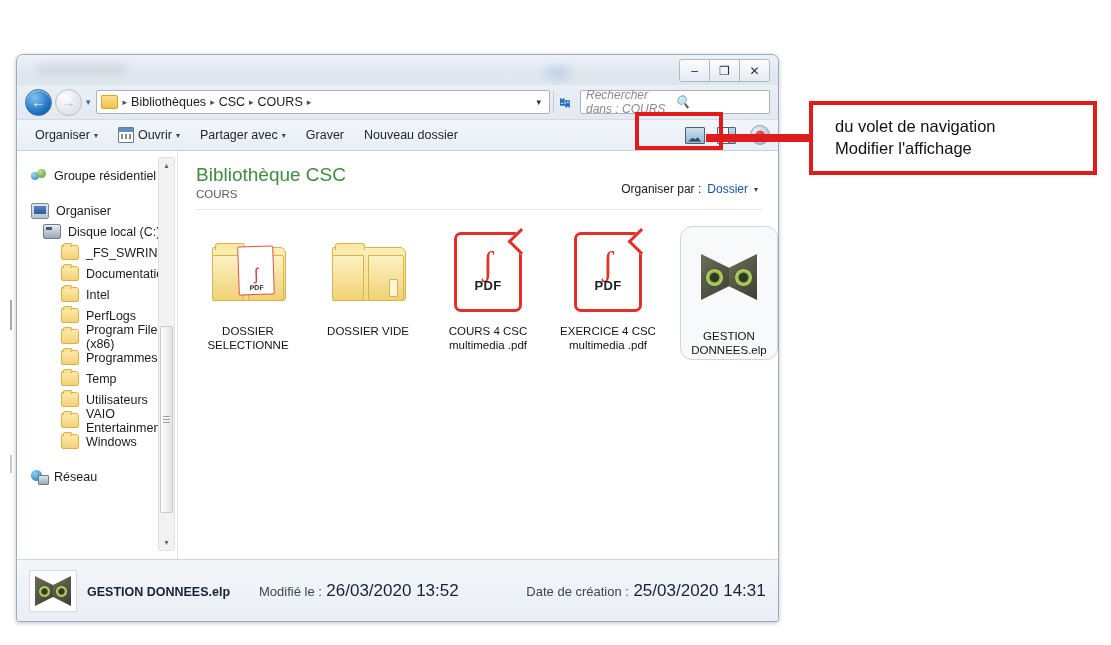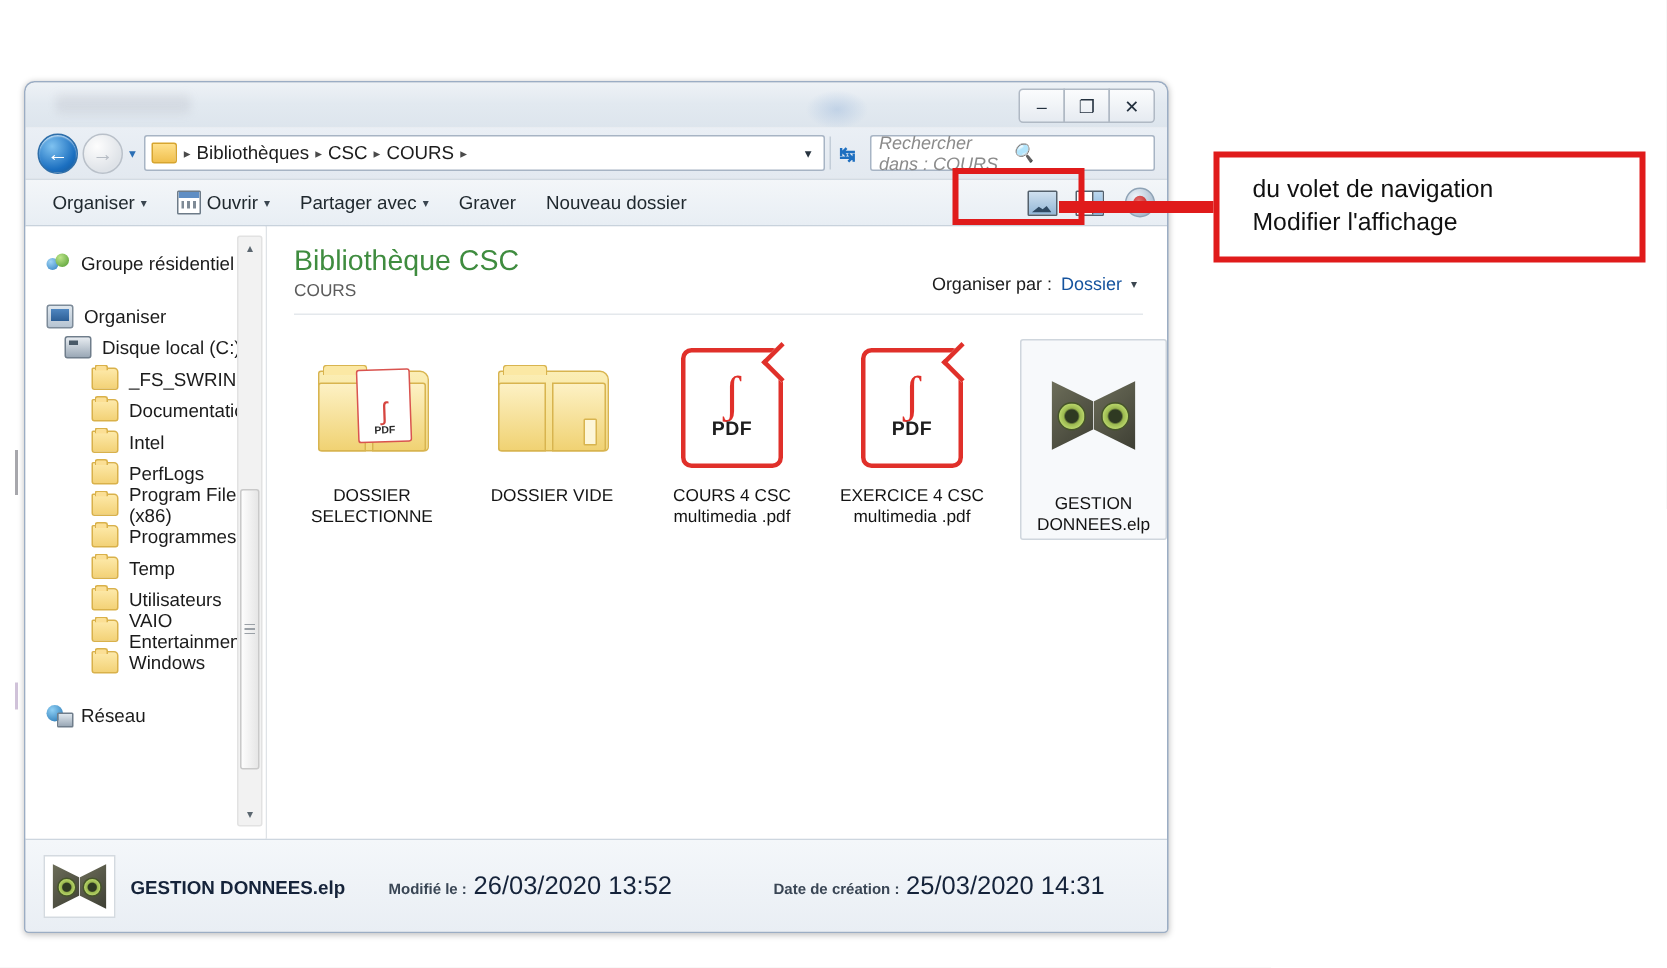--- a/index.html
+++ b/index.html
@@ -132,21 +132,21 @@
   .content{flex:1;position:relative;background:#fff;}
   .libhdr{padding:14px 16px 0 18px;display:flex;align-items:center;}
   .libtitle{font-size:19px;color:#3f8c3f;line-height:1.05;}
   .libsub{font-size:11.5px;color:#5b5b5b;margin-top:3px;}
   .orgby{margin-left:auto;display:flex;align-items:center;gap:6px;font-size:12px;
     color:#1b1b1b;padding-top:14px;padding-right:4px;}
   .orgval{color:#15539e;}
   .hrline{margin:9px 16px 0 18px;border-top:1px solid #e4e8ec;}
   .grid{display:flex;gap:24px;padding:16px 0 0 22px;}
   .tile{width:96px;display:flex;flex-direction:column;align-items:center;}
-  .tile.sel{border:1px solid #cfd6dd;background:#f7f9fb;border-radius:2px;padding:4px 0 2px;}
+  .tile.sel{border:1px solid #cfd6dd;background:#f7f9fb;border-radius:12px;padding:4px 0 2px;}
   .thumb{height:92px;display:flex;align-items:center;justify-content:center;width:100%;}
   .label{font-size:11.5px;color:#141414;text-align:center;line-height:1.22;margin-top:6px;}
 
   .fold-big{width:72px;height:58px;position:relative;}
   .fold-back{position:absolute;left:0;bottom:0;width:72px;height:52px;
     background:linear-gradient(180deg,#fbeeb6,#f3d97f);border:1px solid #d8b44f;
     border-radius:2px 6px 3px 3px;}
   .fold-back:before{content:"";position:absolute;left:2px;top:-5px;width:28px;height:6px;
     background:#fbe8a4;border:1px solid #d8b44f;border-bottom:none;border-radius:3px 3px 0 0;}
   .fold-front{position:absolute;left:0;bottom:0;width:72px;height:44px;
@@ -185,21 +185,21 @@
     border-top:1px solid #cdd6df;display:flex;align-items:center;padding:0 12px;}
   .st-ico{width:46px;height:40px;border:1px solid #d4dae0;background:#fff;
     display:flex;align-items:center;justify-content:center;margin-right:10px;}
   .st-ico .elp{width:36px;height:30px;}
   .st-ico .wing{width:18px;height:30px;}
   .st-ico .eye{width:11px;height:11px;top:9px;}
   .st-ico .eyeL{left:3px;} .st-ico .eyeR{right:3px;}
   .st-col{display:flex;flex-direction:column;gap:4px;}
   .st-row{display:flex;align-items:baseline;}
   .st-name{font-size:12.5px;color:#15233a;font-weight:600;}
-  .st-k{font-size:10px;color:#3a4655;font-weight:bold;}
+  .st-k{font-size:13px;color:#3a4655;}
   .st-v{font-size:17px;color:#15233a;}
   .st-c1{width:172px;} .st-c2{width:200px;}
 
   
   .callout{position:absolute;left:809px;top:101px;width:288px;height:74px;
     border:4px solid #e01b1b;background:#fff;box-sizing:border-box;
     display:flex;flex-direction:column;justify-content:center;padding-left:22px;}
   .callout div{font-size:16.5px;color:#111;line-height:1.32;}
   .connector{position:absolute;left:706px;top:134px;width:108px;height:8px;background:#e01b1b;}
 </style>

